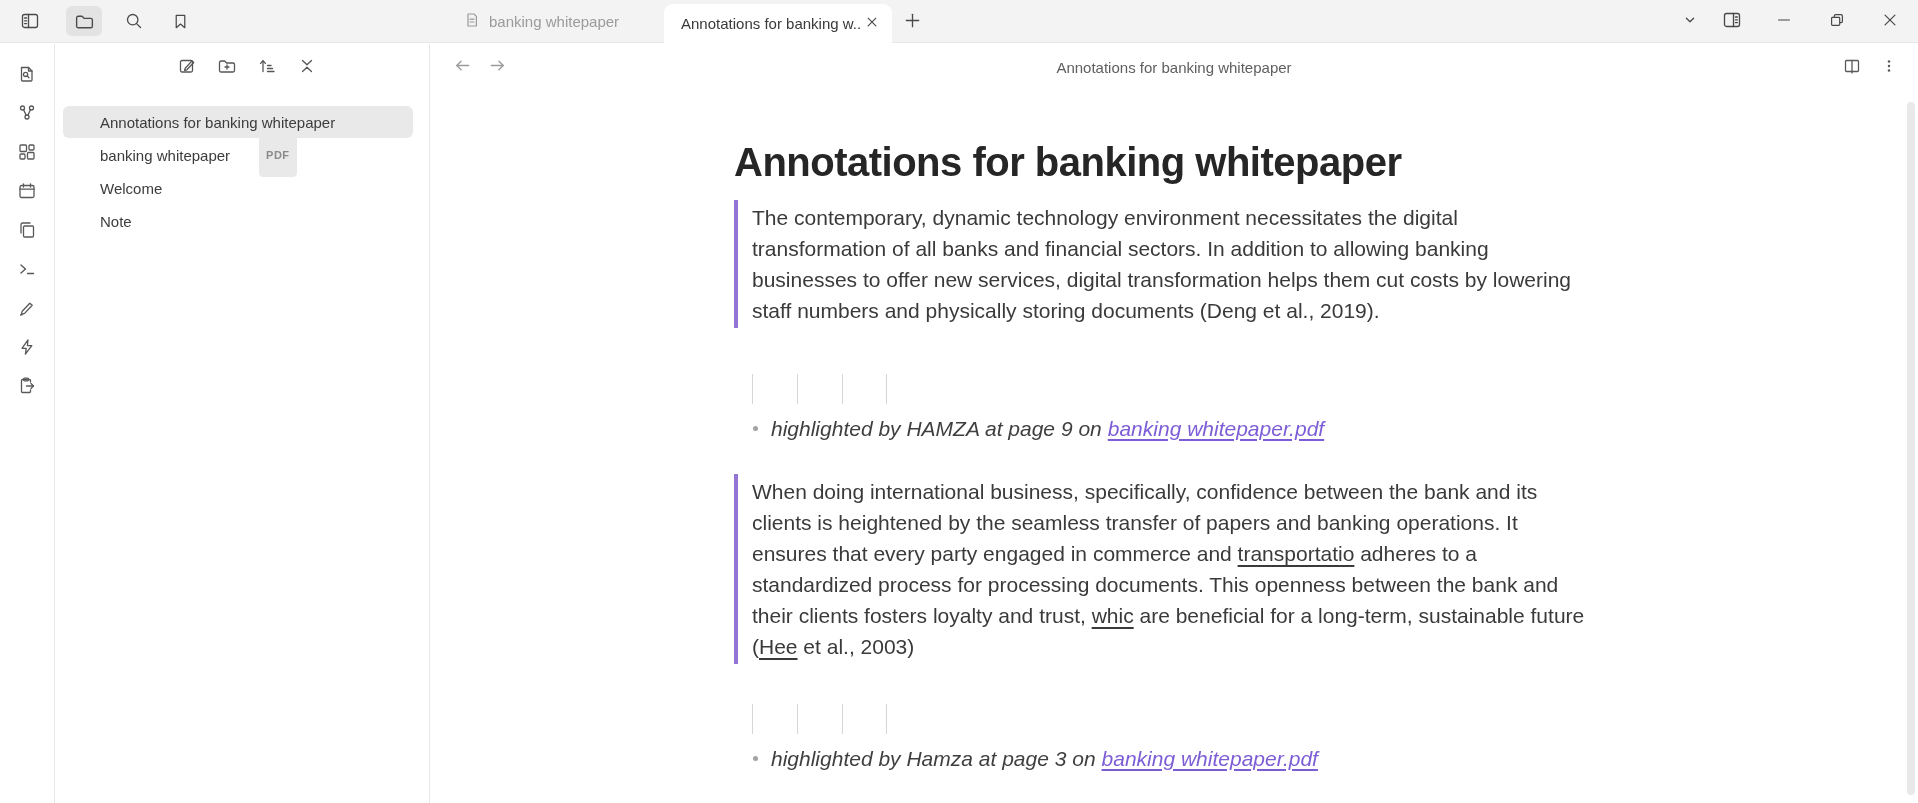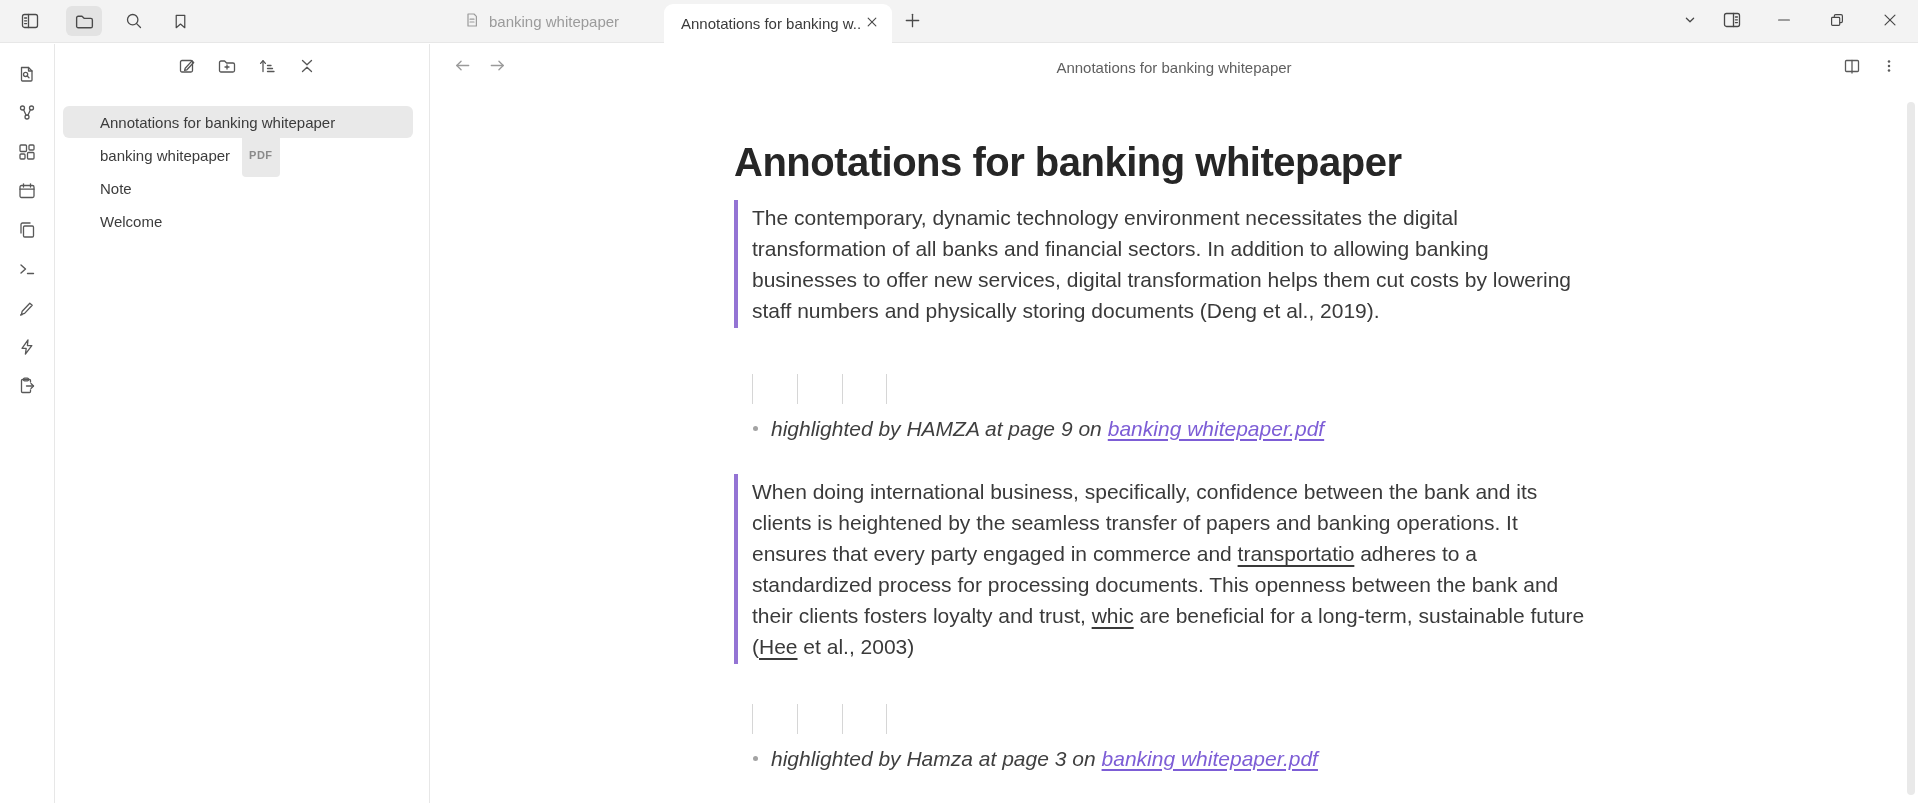--- a/index.html
+++ b/index.html
@@ -42,21 +42,21 @@
     color:#585858; display:flex; align-items:center; justify-content:center; }
 
   .sidebar { width:375px; border-right:1px solid #e7e7e7; }
   .sidebar-header { height:46px; display:flex; align-items:center; gap:20px; padding-left:122px; }
   .sb-btn { width:20px; height:20px; background:none; border:0; cursor:pointer; color:#565656;
     display:flex; align-items:center; justify-content:center; }
   .file-tree { padding-top:16px; }
   .tree-item { height:32px; display:flex; align-items:center; padding-left:37px;
     margin:0 16px 1px 8px; border-radius:6px; font-size:15px; color:#3c3c3c; cursor:pointer; }
   .tree-item.selected { background:#e9e9e9; }
-  .badge { margin-left:12px; font-size:11px; font-weight:bold; color:#8a8a8a;
+  .badge { margin-left:29px; font-size:11px; font-weight:bold; color:#8a8a8a;
     background:#e9e9e9; padding:16px 7px; border-radius:4px; letter-spacing:.5px; }
 
   
   .editor { flex:1; position:relative; background:#fff; }
   .editor-toolbar { height:46px; position:relative; }
   .nav-btn { position:absolute; top:10px; width:26px; height:26px; background:none; border:0;
     cursor:pointer; color:#9a9a9a; display:flex; align-items:center; justify-content:center; }
   .breadcrumb { position:absolute; top:0; left:0; right:0; height:46px; display:flex;
     align-items:center; justify-content:center; font-size:15px; color:#5f5f5f; pointer-events:none; }
   .doc-btn { position:absolute; top:10px; width:26px; height:26px; background:none; border:0;
@@ -284,24 +284,24 @@
 
       <div class="file-tree">
         <div class="tree-item selected">
           <span>Annotations for banking whitepaper</span>
         </div>
         <div class="tree-item">
           <span>banking whitepaper</span>
           <span class="badge">PDF</span>
         </div>
         <div class="tree-item">
+          <span>Welcome</span>
+        </div>
+        <div class="tree-item">
           <span>Note</span>
-        </div>
-        <div class="tree-item">
-          <span>Welcome</span>
         </div>
       </div>
     </div>
 
     <div class="editor">
       <div class="editor-toolbar">
         <button class="nav-btn" style="left:19px">
           <span><svg width="19" height="19" viewBox="0 0 20 20" fill="none" stroke="currentColor" stroke-width="1.4" stroke-linecap="round" stroke-linejoin="round">
                 <line x1="16.5" y1="10" x2="4" y2="10"></line>
                 <polyline points="8.5,5.5 4,10 8.5,14.5"></polyline>

